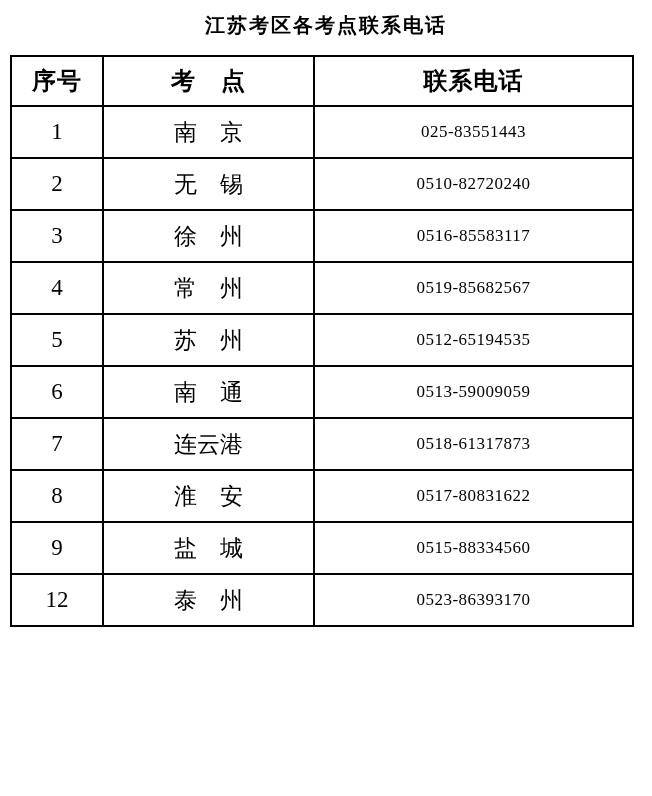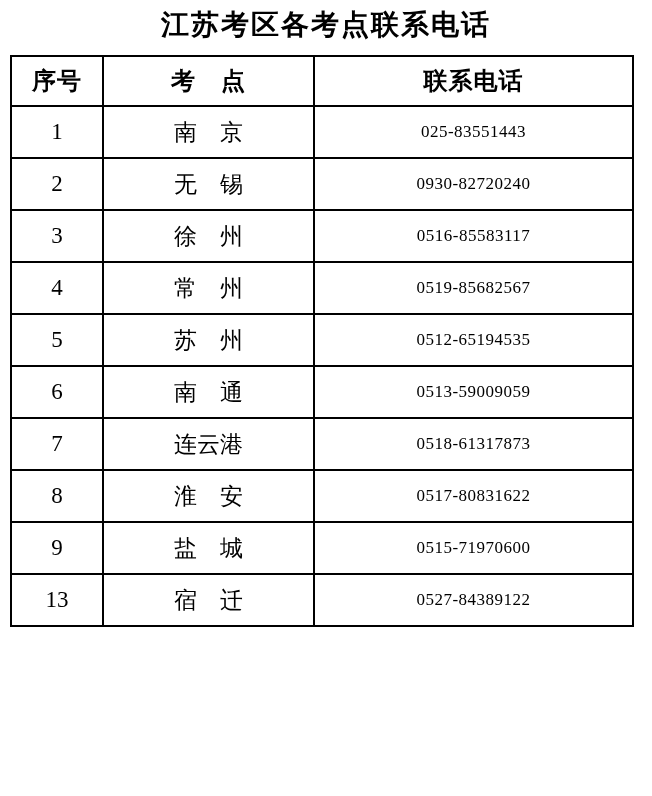--- a/index.html
+++ b/index.html
@@ -13,21 +13,21 @@
   }
   .page {
     width: 652px;
     height: 796px;
     padding-top: 8px;
   }
   .doc-title {
     text-align: center;
     font-family: "Liberation Sans", "DejaVu Sans", sans-serif;
     font-weight: bold;
-    font-size: 28px;
+    font-size: 20px;
     line-height: 34px;
     letter-spacing: 2px;
   }
   table.contacts {
     border-collapse: collapse;
     table-layout: fixed;
     width: 622px;
     margin: 13px 20px 0 10px;
   }
   col.c-no    { width: 92px; }
@@ -79,21 +79,21 @@
     </thead>
     <tbody>
       <tr>
         <td class="no">1</td>
         <td class="site">南　京</td>
         <td class="phone">025-83551443</td>
       </tr>
       <tr>
         <td class="no">2</td>
         <td class="site">无　锡</td>
-        <td class="phone">0930-82720240</td>
+        <td class="phone">0510-82720240</td>
       </tr>
       <tr>
         <td class="no">3</td>
         <td class="site">徐　州</td>
         <td class="phone">0516-85583117</td>
       </tr>
       <tr>
         <td class="no">4</td>
         <td class="site">常　州</td>
         <td class="phone">0519-85682567</td>
@@ -114,23 +114,23 @@
         <td class="phone">0518-61317873</td>
       </tr>
       <tr>
         <td class="no">8</td>
         <td class="site">淮　安</td>
         <td class="phone">0517-80831622</td>
       </tr>
       <tr>
         <td class="no">9</td>
         <td class="site">盐　城</td>
-        <td class="phone">0515-71970600</td>
+        <td class="phone">0515-88334560</td>
       </tr>
       <tr>
-        <td class="no">13</td>
-        <td class="site">宿　迁</td>
-        <td class="phone">0527-84389122</td>
+        <td class="no">12</td>
+        <td class="site">泰　州</td>
+        <td class="phone">0523-86393170</td>
       </tr>
     </tbody>
   </table>
 
 </div>
 
 </body></html>

